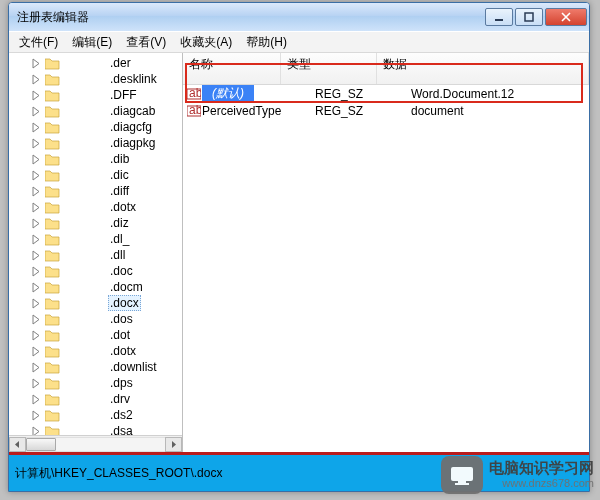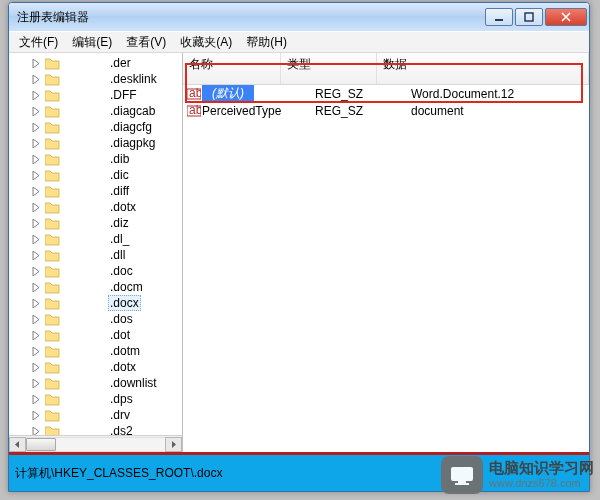--- a/index.html
+++ b/index.html
@@ -46,21 +46,21 @@
   .lrow .c2{width:96px; padding-left:6px;margin-left:28px;}
   .lrow .c3{flex:1; padding-left:6px;}
   .valicon{width:14px;height:14px;}
   .lrow.sel .valname{ background:#3b82f6; color:#fff; padding:0 10px;font-style:italic;}
   .redbox{ position:absolute; left:2px; top:-22px; width:398px; height:40px; border:2px solid #d92a1c; pointer-events:none;}
 
   .status{ height:20px; border-top:3px solid #b91c1c; background:#0ea5e9; padding:18px 6px; display:flex; align-items:center;}
 
   .watermark{ position:absolute; right:6px; bottom:6px; display:flex; align-items:center; gap:6px; opacity:0.95;}
   .wm-logo{ width:42px; height:38px; background:#707070; border-radius:8px; display:flex; align-items:center; justify-content:center; color:#fff; font-size:10px; }
-  .wm-txt{ display:flex; flex-direction:column; line-height:1.2;}
+  .wm-txt{ display:flex; flex-direction:column; line-height:1.2;align-items:flex-end;}
   .wm-cn{ font-size:15px; font-weight:bold; color:#404040;}
   .wm-url{ font-size:11px; color:#707070;}
 </style>
 </head>
 <body>
 
 <div class="window">
 
   <div class="titlebar">
     <span class="title">注册表编辑器</span>
@@ -318,33 +318,20 @@
               <svg width="11" height="11">
                 <path d="M2 1 L8 5.5 L2 10 Z" fill="none" stroke="#808080" stroke-width="1"></path>
               </svg>
             </span>
             <span class="folder-icon">
               <svg width="15" height="13">
                 <path d="M0 2 L5 2 L7 4 L14 4 L14 12 L0 12 Z" fill="#fce08a" stroke="#c9a43a" stroke-width="0.7"></path>
               </svg>
             </span>
             <span class="tree-label">.dot</span>
-          </div>
-          <div class="tree-row">
-            <span class="expander">
-              <svg width="11" height="11">
-                <path d="M2 1 L8 5.5 L2 10 Z" fill="none" stroke="#808080" stroke-width="1"></path>
-              </svg>
-            </span>
-            <span class="folder-icon">
-              <svg width="15" height="13">
-                <path d="M0 2 L5 2 L7 4 L14 4 L14 12 L0 12 Z" fill="#fce08a" stroke="#c9a43a" stroke-width="0.7"></path>
-              </svg>
-            </span>
-            <span class="tree-label">.dotm</span>
           </div>
           <div class="tree-row">
             <span class="expander">
               <svg width="11" height="11">
                 <path d="M2 1 L8 5.5 L2 10 Z" fill="none" stroke="#808080" stroke-width="1"></path>
               </svg>
             </span>
             <span class="folder-icon">
               <svg width="15" height="13">
                 <path d="M0 2 L5 2 L7 4 L14 4 L14 12 L0 12 Z" fill="#fce08a" stroke="#c9a43a" stroke-width="0.7"></path>

